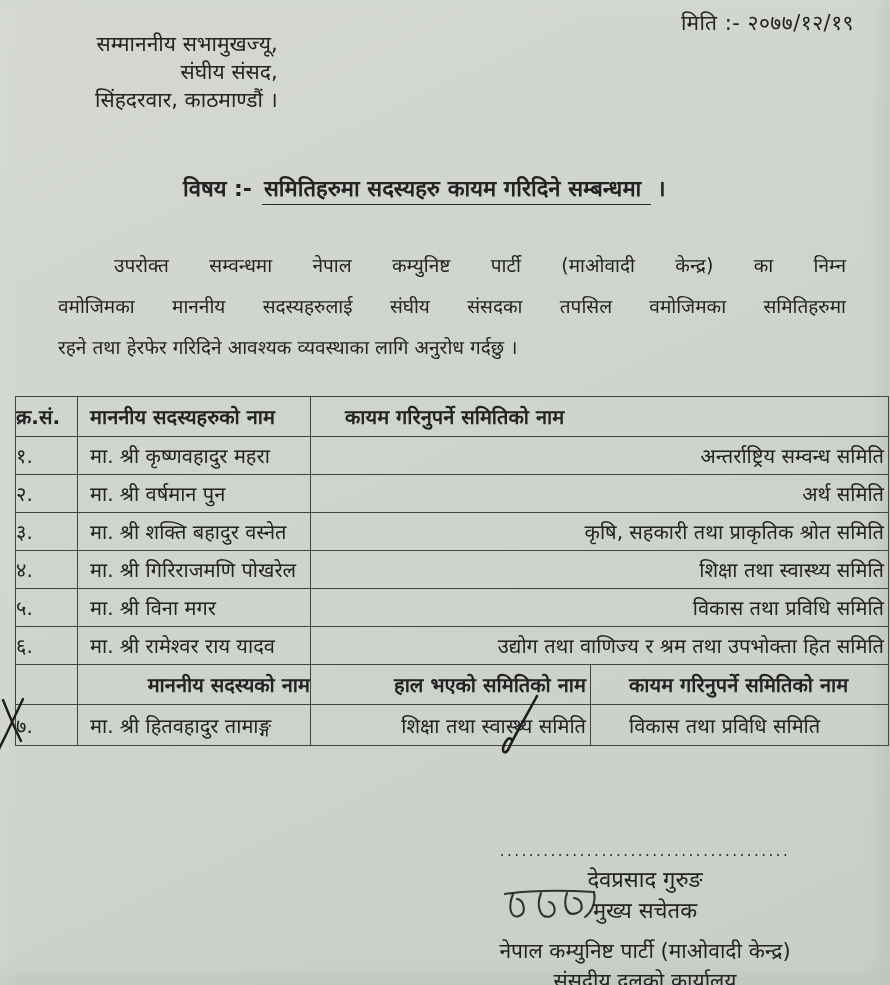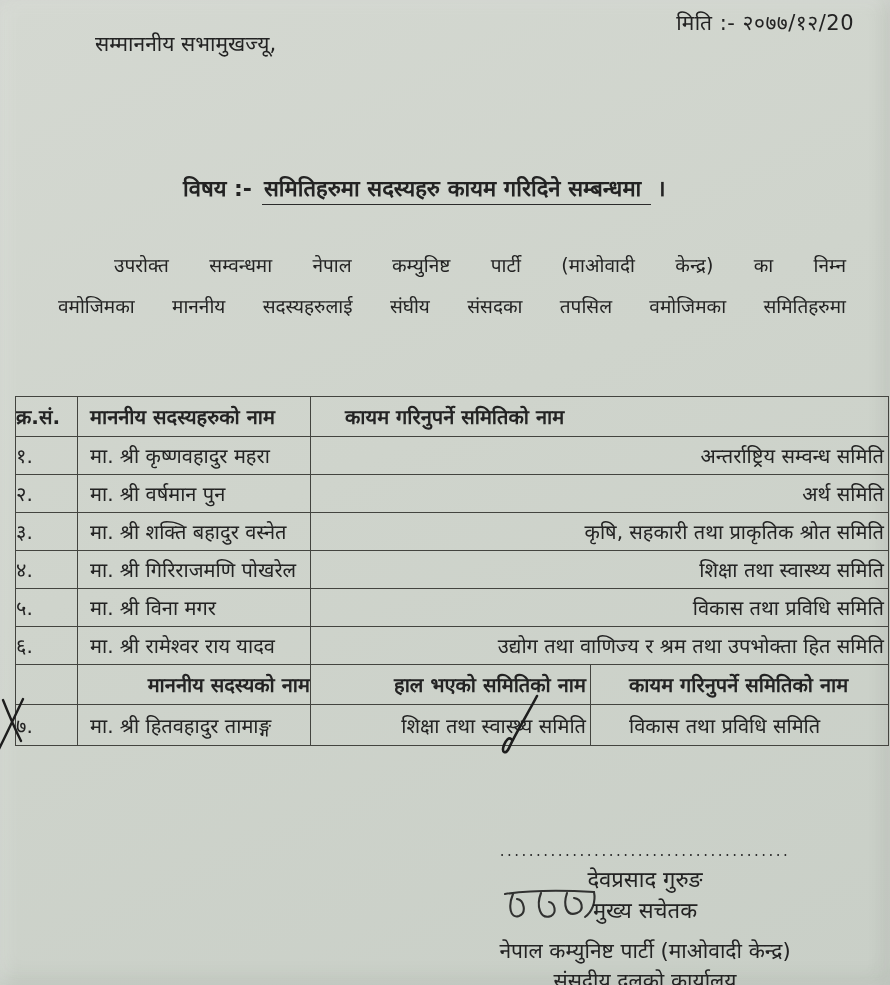--- a/index.html
+++ b/index.html
@@ -46,33 +46,36 @@
   .sig .title{font-size:22px;margin-top:1px;}
   .sig .org{font-size:21px;margin-top:12px;white-space:nowrap;}
   .sig .office{font-size:21px;margin-top:2px;}
   svg.marks{position:absolute;top:0;left:0;pointer-events:none;}
 </style>
 </head>
 <body>
 
 <div class="page">
 
-  <div class="date">मिति :- २०७७/१२/20</div>
+  <div class="date">मिति :- २०७७/१२/१९</div>
 
   <div class="recipient">
     <div>सम्माननीय सभामुखज्यू,</div>
+    <div>संघीय संसद,</div>
+    <div>सिंहदरवार, काठमाण्डौं ।</div>
   </div>
 
   <div class="subject">
     <span class="pre">विषय :-</span><span class="u">समितिहरुमा सदस्यहरु कायम गरिदिने सम्बन्धमा</span><span class="post">।</span>
   </div>
 
   <div class="bodytext">
     <div class="bl bl1">उपरोक्त सम्वन्धमा नेपाल कम्युनिष्ट पार्टी (माओवादी केन्द्र) का निम्न</div>
     <div class="bl bl2">वमोजिमका माननीय सदस्यहरुलाई संघीय संसदका तपसिल वमोजिमका समितिहरुमा</div>
+    <div class="bl bl3">रहने तथा हेरफेर गरिदिने आवश्यक व्यवस्थाका लागि अनुरोध गर्दछु ।</div>
   </div>
 
   <table class="cmt">
     <colgroup>
         <col style="width:62px">
         <col style="width:233px">
         <col style="width:280px">
         <col style="width:298px">
       </colgroup>
     <tbody>

